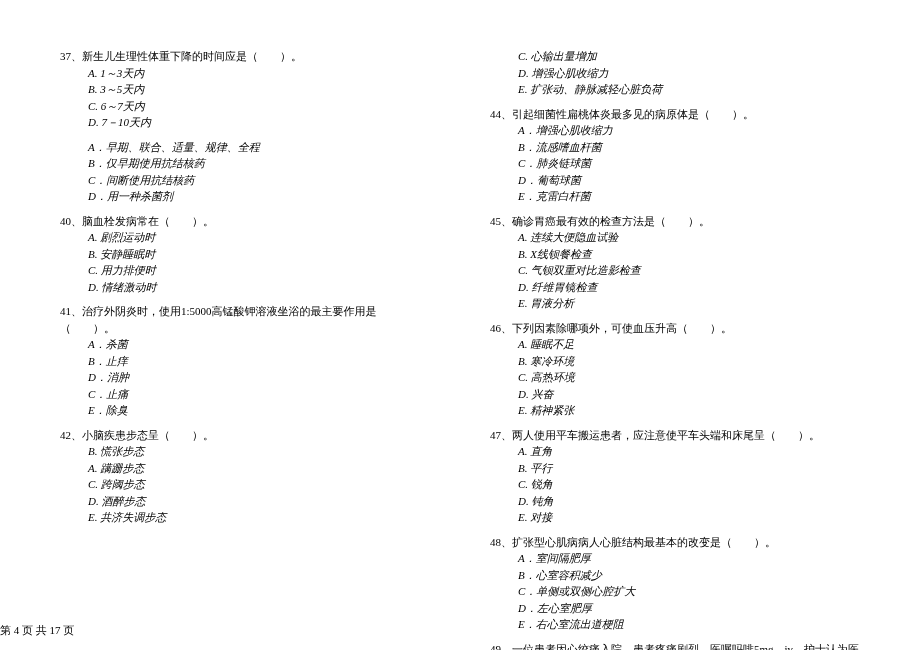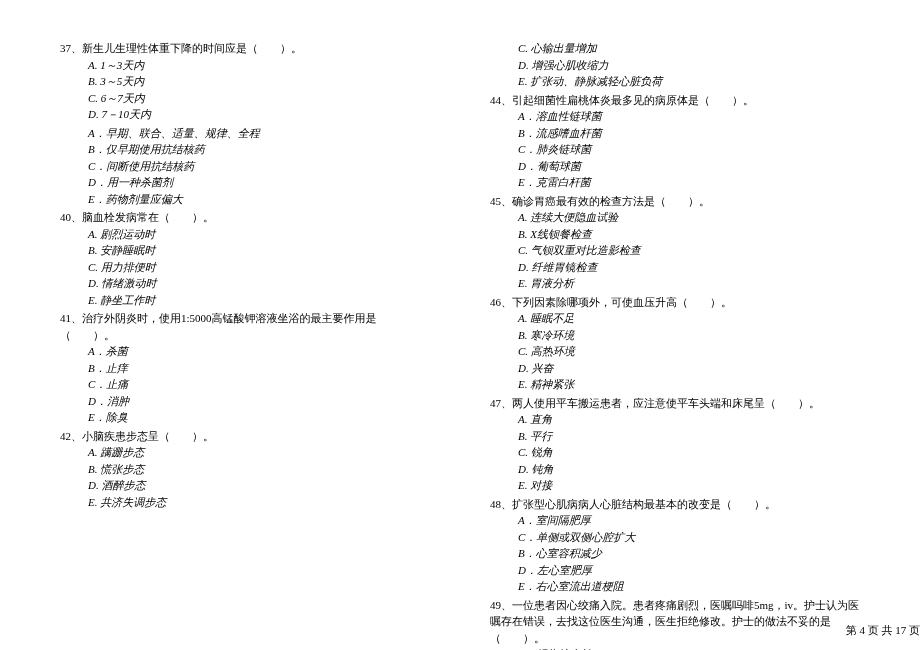--- a/index.html
+++ b/index.html
@@ -16,38 +16,39 @@
     .columns {
       display: flex;
       gap: 60px;
     }
     .col {
       flex: 1;
     }
     .question {
       margin-bottom: 2px;
       line-height: 1.5;
+      margin-top: 8px;
     }
     .q-stem {
       display: block;
     }
     .options {
       padding-left: 28px;
     }
     .opt {
       display: block;
       line-height: 1.5;
       font-style: italic;
     }
     .footer {
       position: absolute;
       bottom: 12px;
       left: 0;
       right: 0;
-      text-align: right;
+      text-align: left;
       font-size: 11px;
     }
   </style>
 </head>
 <body>
 
 <div class="columns">
   <div class="col" id="left-col">
       <div class="question">
         <span class="q-stem">37、新生儿生理性体重下降的时间应是（　　）。</span>
@@ -57,65 +58,64 @@
           <span class="opt">C. 6～7天内</span>
           <span class="opt">D. 7－10天内</span>
         </div>
       </div>
       <div class="question">
         <div class="options">
           <span class="opt">A．早期、联合、适量、规律、全程</span>
           <span class="opt">B．仅早期使用抗结核药</span>
           <span class="opt">C．间断使用抗结核药</span>
           <span class="opt">D．用一种杀菌剂</span>
-          <span class="opt">E．药物剂量应偏大</span>
         </div>
       </div>
       <div class="question">
         <span class="q-stem">40、脑血栓发病常在（　　）。</span>
         <div class="options">
           <span class="opt">A. 剧烈运动时</span>
           <span class="opt">B. 安静睡眠时</span>
           <span class="opt">C. 用力排便时</span>
           <span class="opt">D. 情绪激动时</span>
-          <span class="opt">E. 静坐工作时</span>
         </div>
       </div>
       <div class="question">
         <span class="q-stem">41、治疗外阴炎时，使用1:5000高锰酸钾溶液坐浴的最主要作用是（　　）。</span>
         <div class="options">
           <span class="opt">A．杀菌</span>
           <span class="opt">B．止痒</span>
+          <span class="opt">D．消肿</span>
           <span class="opt">C．止痛</span>
-          <span class="opt">D．消肿</span>
           <span class="opt">E．除臭</span>
         </div>
       </div>
       <div class="question">
         <span class="q-stem">42、小脑疾患步态呈（　　）。</span>
         <div class="options">
+          <span class="opt">B. 慌张步态</span>
           <span class="opt">A. 蹒跚步态</span>
-          <span class="opt">B. 慌张步态</span>
+          <span class="opt">C. 跨阈步态</span>
           <span class="opt">D. 酒醉步态</span>
           <span class="opt">E. 共济失调步态</span>
         </div>
       </div>
     </div>
   <div class="col" id="right-col">
       <div class="question">
         <div class="options">
           <span class="opt">C. 心输出量增加</span>
           <span class="opt">D. 增强心肌收缩力</span>
           <span class="opt">E. 扩张动、静脉减轻心脏负荷</span>
         </div>
       </div>
       <div class="question">
         <span class="q-stem">44、引起细菌性扁桃体炎最多见的病原体是（　　）。</span>
         <div class="options">
-          <span class="opt">A．溶血性链球菌</span>
+          <span class="opt">A．增强心肌收缩力</span>
           <span class="opt">B．流感嗜血杆菌</span>
           <span class="opt">C．肺炎链球菌</span>
           <span class="opt">D．葡萄球菌</span>
           <span class="opt">E．克雷白杆菌</span>
         </div>
       </div>
       <div class="question">
         <span class="q-stem">45、确诊胃癌最有效的检查方法是（　　）。</span>
         <div class="options">
           <span class="opt">A. 连续大便隐血试验</span>
@@ -142,22 +142,22 @@
           <span class="opt">B. 平行</span>
           <span class="opt">C. 锐角</span>
           <span class="opt">D. 钝角</span>
           <span class="opt">E. 对接</span>
         </div>
       </div>
       <div class="question">
         <span class="q-stem">48、扩张型心肌病病人心脏结构最基本的改变是（　　）。</span>
         <div class="options">
           <span class="opt">A．室间隔肥厚</span>
+          <span class="opt">B．心室容积减少</span>
           <span class="opt">C．单侧或双侧心腔扩大</span>
-          <span class="opt">B．心室容积减少</span>
           <span class="opt">D．左心室肥厚</span>
           <span class="opt">E．右心室流出道梗阻</span>
         </div>
       </div>
       <div class="question">
         <span class="q-stem">49、一位患者因心绞痛入院。患者疼痛剧烈，医嘱吗啡5mg，iv。护士认为医嘱存在错误，去找这位医生沟通，医生拒绝修改。护士的做法不妥的是（　　）。</span>
         <div class="options">
           <span class="opt">A．报告护士长</span>
         </div>
       </div>

